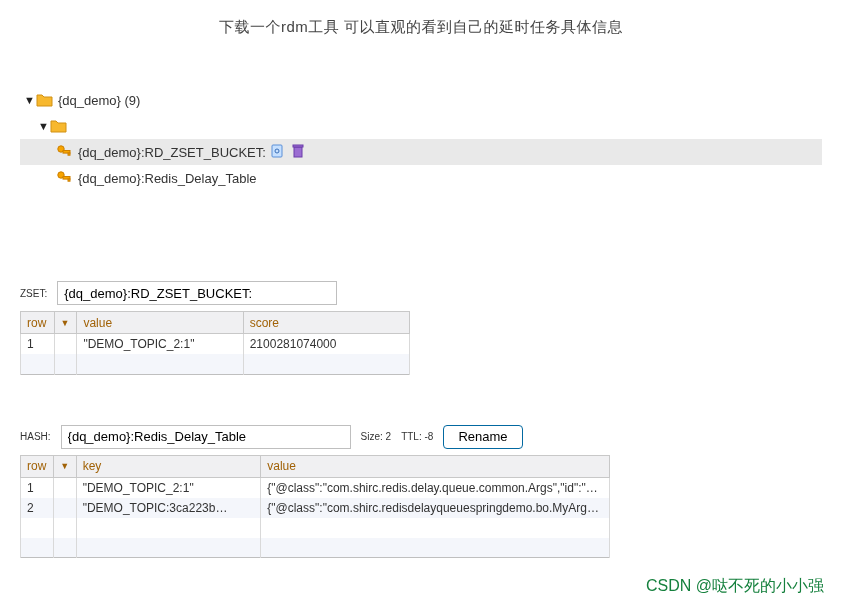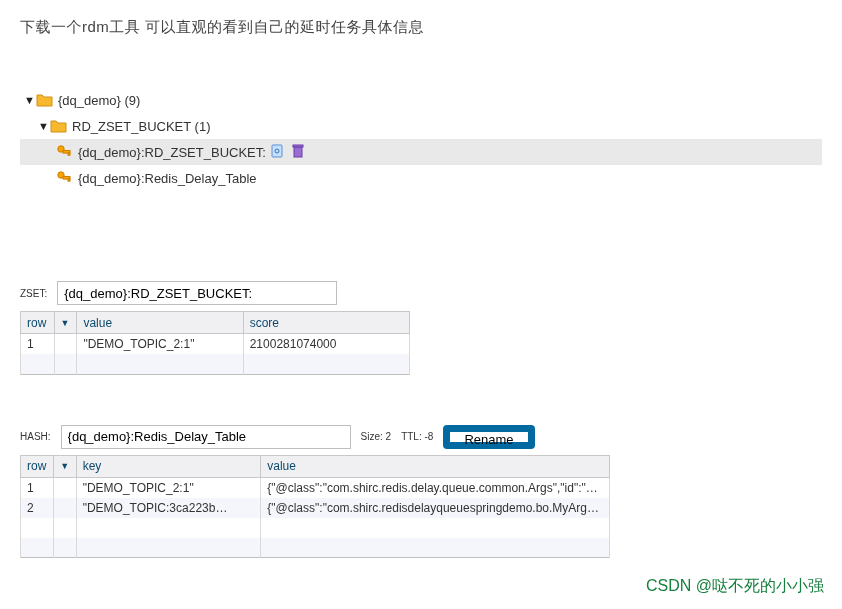--- a/index.html
+++ b/index.html
@@ -12,20 +12,21 @@
   height: 609px;
   position: relative;
   padding: 18px 20px;
 }
 .heading {
   font-size: 15px;
   color: #444;
   font-weight: normal;
   margin-bottom: 50px;
   letter-spacing: 0.5px;
+  text-align: center;
 }
 .tree { margin-bottom: 90px; margin-left: 0px; }
 .tree-row {
   display: flex;
   align-items: center;
   height: 26px;
   padding: 2px 4px;
   font-size: 13px;
 }
 .tree-row.selected { background: #e9e9e9; }
@@ -46,42 +47,42 @@
 .textbox {
   border: 1px solid #bfbfbf;
   height: 24px;
   padding: 2px 6px;
   font-size: 13px;
   background: #fff;
 }
 .zset-input { width: 280px; }
 .hash-input { width: 290px; }
 .btn {
-  border: 7px solid #0369a1;
+  border: 1px solid #0369a1;
   background: #fff;
   border-radius: 4px;
   height: 24px;
   padding: 0 14px;
   font-size: 13px;
   cursor: pointer;
 }
 .data-table {
   border: 1px solid #bfbfbf;
   width: 390px;
   border-collapse: collapse;
   font-size: 12px;
 }
 .data-table.wide { width: 590px; }
 .data-table th {
   background: #f0f0f2;
   border: 1px solid #c8c8c8;
   padding: 3px 6px;
   text-align: left;
   font-weight: normal;
-  color: #0c4a6e;
+  color: #a16207;
   height: 22px;
 }
 .data-table td {
   border-left: 1px solid #d9d9d9;
   border-right: 1px solid #d9d9d9;
   padding: 3px 6px;
   height: 20px;
   white-space: nowrap;
   overflow: hidden;
   text-overflow: ellipsis;
@@ -117,21 +118,20 @@
     </span>
     <span>{dq_demo} (9)</span>
   </div>
   <div class="tree-row indent-1">
     <span class="arrow">▼</span>
     <span class="folder-icon">
       <svg width="18" height="15" viewBox="0 0 18 15">
           <path d="M1 3 h5 l2 2 h8 v9 h-15 z" fill="#f7b82e" stroke="#d19114"></path>
         </svg>
     </span>
-    <span>RD_ZSET_BUCKET (1)</span>
   </div>
   <div class="tree-row indent-2 selected">
     <span class="key-icon">
       <svg width="16" height="16" viewBox="0 0 16 16">
           <circle cx="5" cy="5" r="3.2" fill="#f7a400" stroke="#cc7f00"></circle>
           <rect x="7" y="6.5" width="7" height="2.6" fill="#f7a400" stroke="#cc7f00"></rect>
           <rect x="12" y="9" width="2" height="2.2" fill="#f7a400" stroke="#cc7f00"></rect>
         </svg>
     </span>
     <span>{dq_demo}:RD_ZSET_BUCKET:</span>

